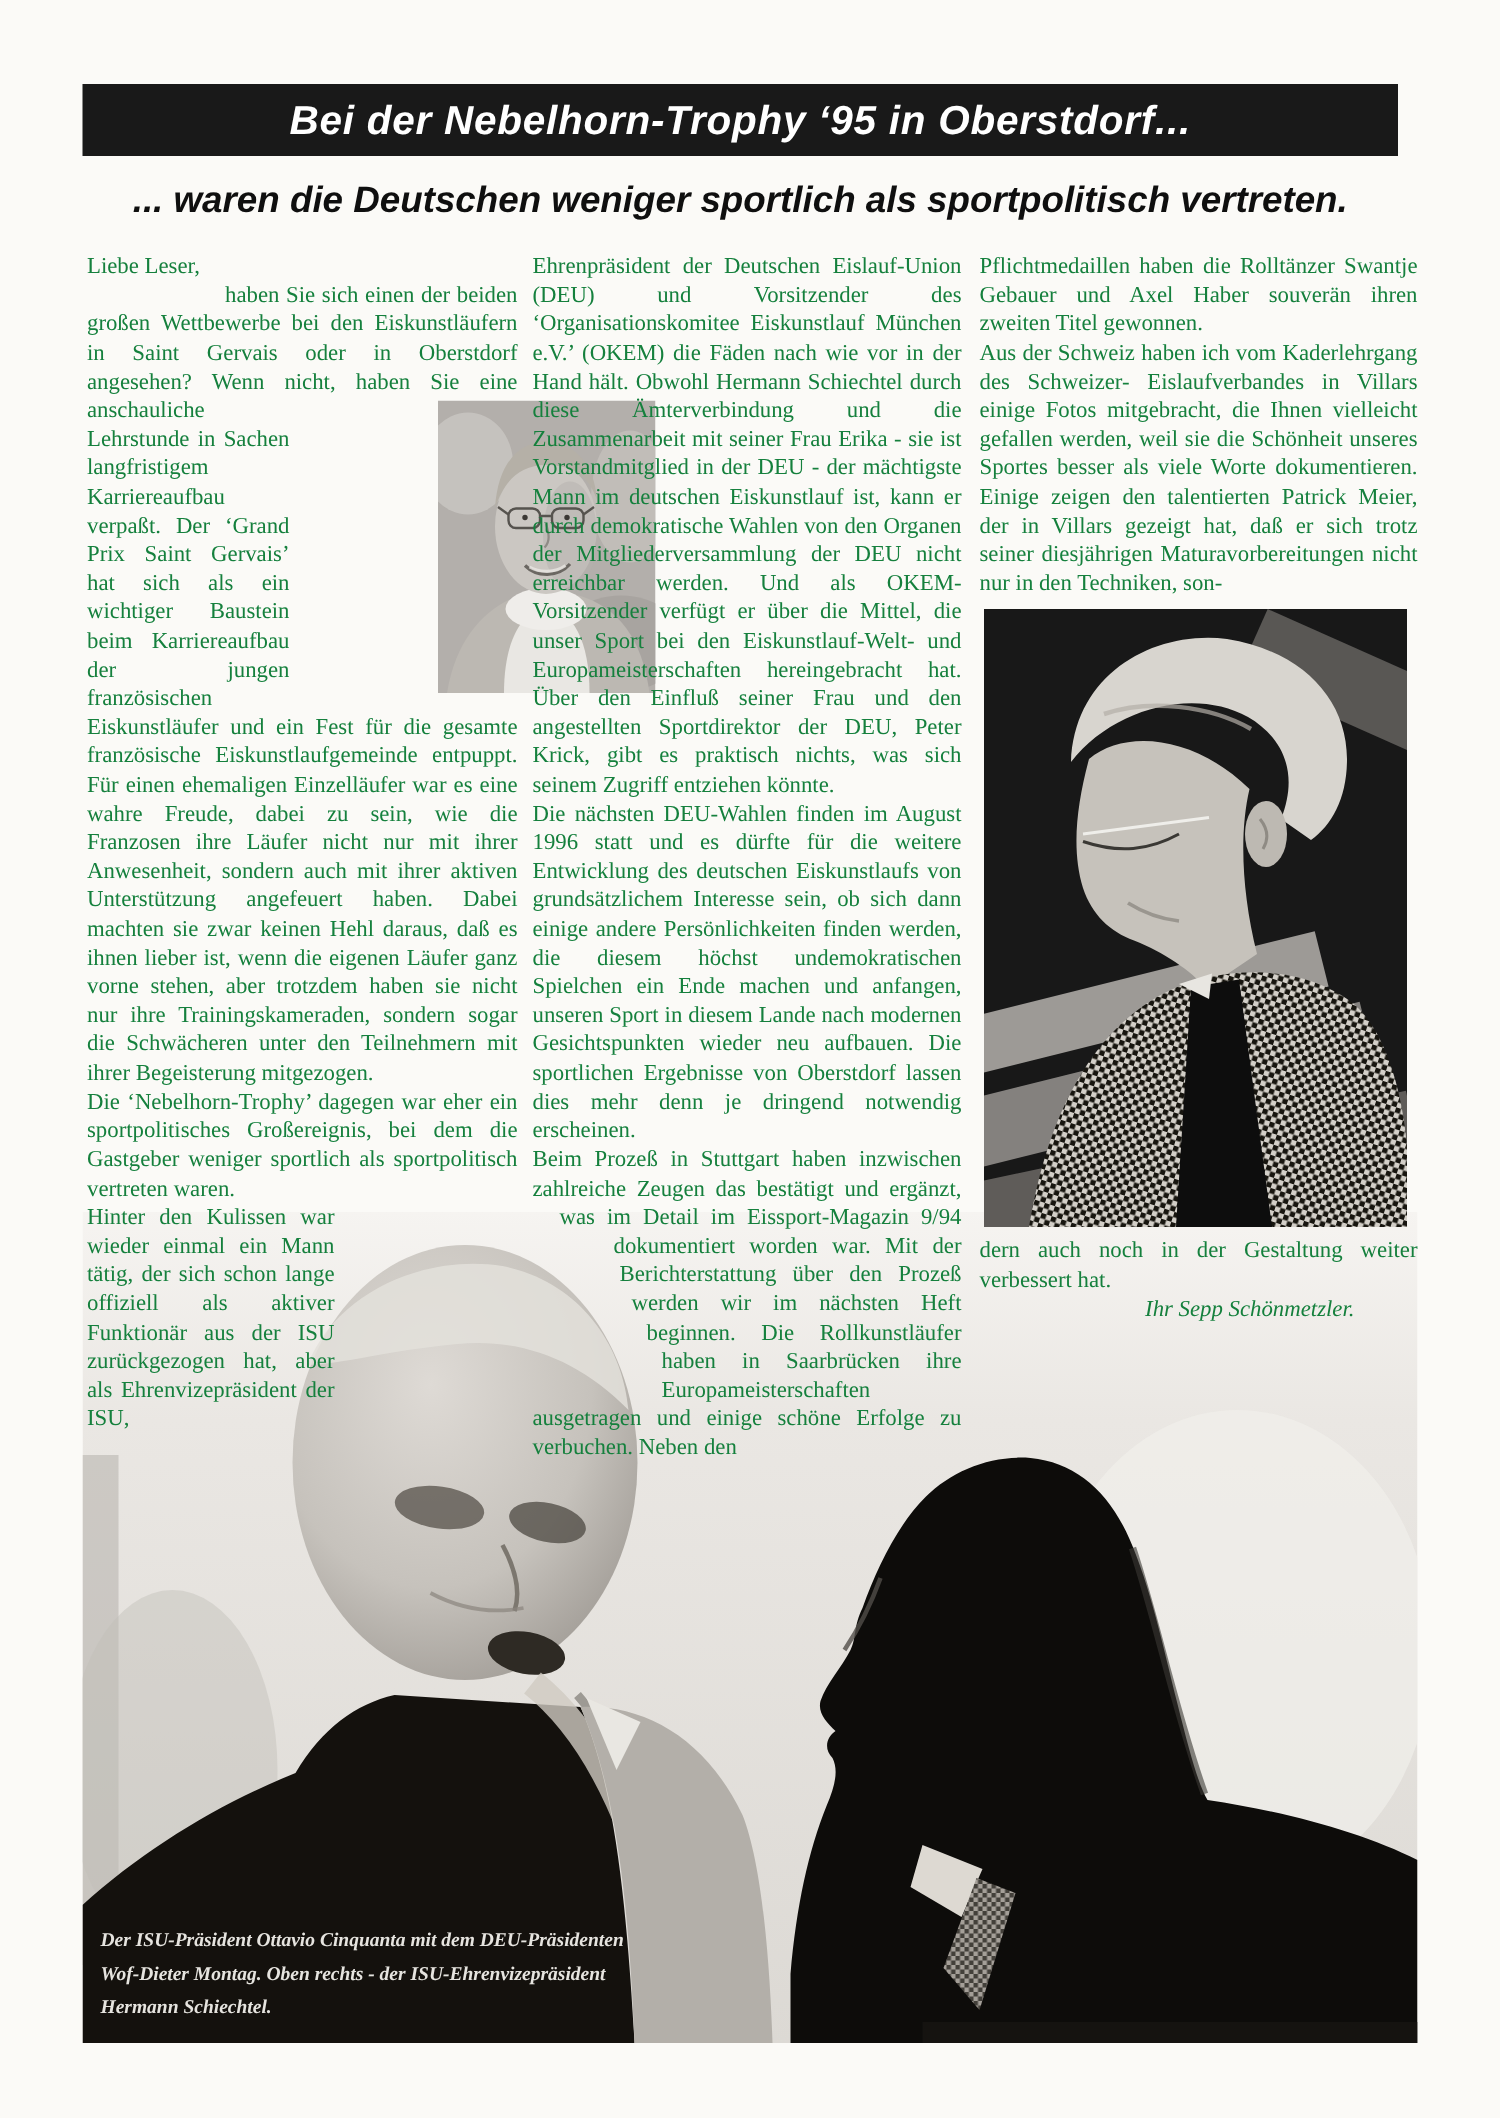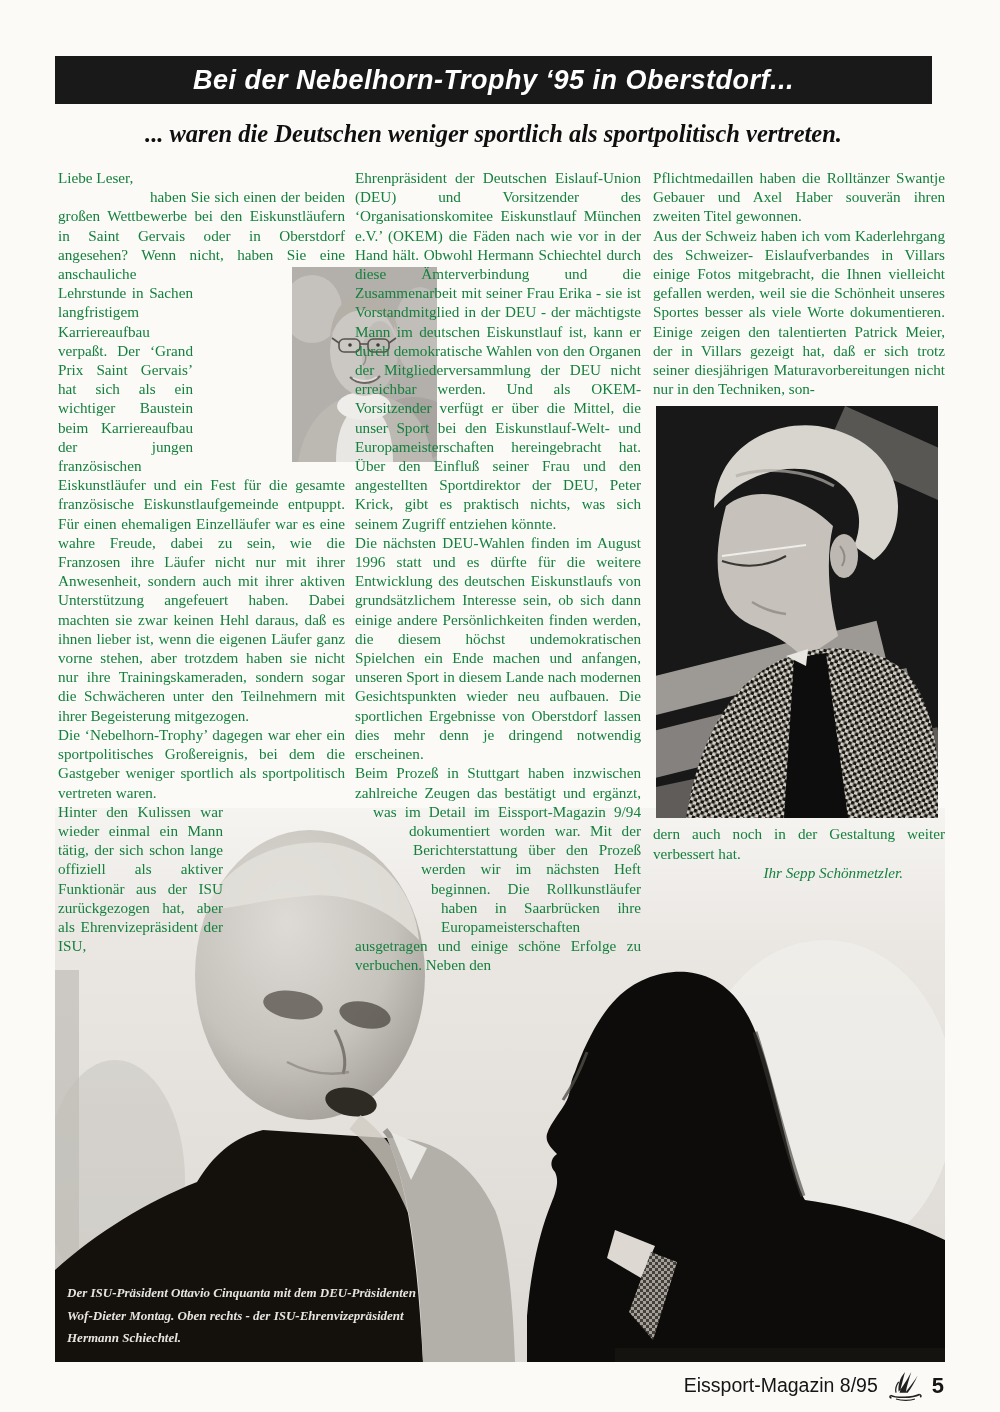--- a/index.html
+++ b/index.html
@@ -5,21 +5,21 @@
   html,body{margin:0;padding:0;background:#ffffff;}
   .page{position:relative;width:1000px;height:1412px;background:#fbfaf7;overflow:hidden;
         font-family:"Liberation Serif",serif;color:#1c1c1c;}
 
   
   .banner{position:absolute;left:55px;top:56px;width:877px;height:48px;background:#191919;
           display:flex;align-items:center;justify-content:center;}
   .banner-title{font-family:"Liberation Sans",sans-serif;font-style:italic;font-weight:bold;
           font-size:27px;color:#ffffff;letter-spacing:.5px;}
   .headline{position:absolute;left:55px;top:120px;width:877px;margin:0;text-align:center;
-          font-family:Liberation Serif, serif;font-style:italic;font-weight:bold;
+          font-family:Liberation Sans, sans-serif;font-style:italic;font-weight:bold;
           font-size:24.5px;color:#0f0f0f;}
 
   
   .col{position:absolute;top:168px;text-align:justify;font-size:15.2px;line-height:19.2px;
        color:#15803d;z-index:3;}
   .col p{margin:0;}
   .col1{left:58px;width:287px;}
   .col2{left:355px;width:286px;}
   .col3{left:653px;width:292px;}
   .firstline-indent{text-indent:92px;}
@@ -169,24 +169,14 @@
       <path d="M184,140 q8,10 2,20" stroke="#8f8b84" stroke-width="2" fill="none"></path>
       <path d="M96,196 q16,10 34,12" stroke="#8f8b84" stroke-width="2.5" fill="none" opacity="0.8"></path>
       <path d="M30,412 C45,320 85,265 140,248 C175,238 215,240 245,262 C270,282 280,330 282,360 L282,412 Z" fill="url(#hd)"></path>
       <path d="M138,252 L170,247 L192,412 L128,412 Z" fill="#0d0d0d"></path>
       <path d="M130,250 L152,243 L150,260 Z" fill="#e8e6e1"></path>
     </svg></span>
     <p>dern auch noch in der Gestaltung weiter verbessert hat.</p>
     <p class="signature">Ihr Sepp Schönmetzler.</p>
   </div>
 
-  <div class="footer">
-    <span>Eissport-Magazin 8/95</span>
-    <svg class="logo" viewBox="0 0 40 36">
-      <path d="M20,3 C14,10 12,18 13,25 C17,20 22,12 27,3 C24,12 22,19 21,25 C26,19 31,12 34,7 C31,14 27,21 23,26 L14,26 Z" fill="#21211f"></path>
-      <path d="M13,14 C10,18 9,22 10,26" stroke="#21211f" stroke-width="1.4" fill="none"></path>
-      <path d="M4,29 C10,32 28,32 36,28 M4,29 q-2,2 1,3 M36,28 q3,1 1,3" stroke="#21211f" stroke-width="1.6" fill="none"></path>
-      <path d="M10,33 C16,35 26,35 31,33" stroke="#21211f" stroke-width="1.2" fill="none"></path>
-    </svg>
-    <span class="page-num">5</span>
-  </div>
 
 </div>
 
 </body></html>

